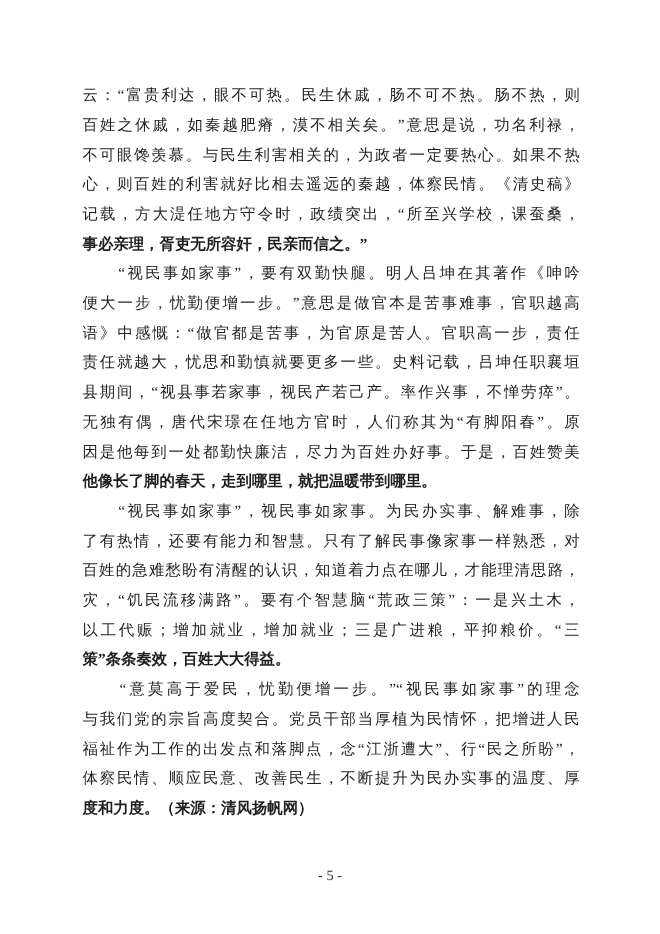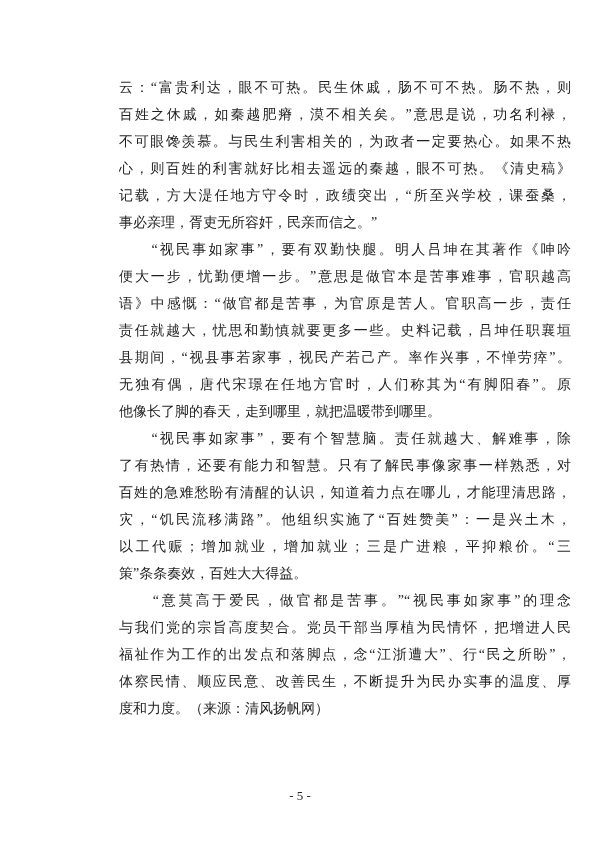--- a/index.html
+++ b/index.html
@@ -14,39 +14,39 @@
     background: #ffffff;
     overflow: hidden;
     font-family: "Liberation Serif", "DejaVu Serif", serif;
     color: #1f1f1f;
   }
   .doc-body {
     position: absolute;
     top: 74px;
     left: 75px;
     width: 452px;
-    margin-left: 44px;
   }
   .paragraph {
     margin: 0;
     padding: 0;
   }
   .line {
     height: 27px;
     line-height: 27px;
     font-size: 14px;
     text-align: justify;
     text-align-last: justify;
     text-justify: inter-character;
     white-space: pre;
     overflow: hidden;
   }
   .line.last {
     text-align: center;
     text-align-last: left;
+    font-weight: bold;
   }
   .footer {
     position: absolute;
     top: 787px;
     left: 0;
     width: 600px;
     text-align: center;
     font-size: 13px;
     line-height: 18px;
     color: #2a2a2a;
@@ -54,43 +54,44 @@
 </style>
 </head>
 <body>
 
 <div class="page">
   <div class="doc-body">
       <div class="paragraph">
         <div class="line">云：“富贵利达，眼不可热。民生休戚，肠不可不热。肠不热，则</div>
         <div class="line">百姓之休戚，如秦越肥瘠，漠不相关矣。”意思是说，功名利禄，</div>
         <div class="line">不可眼馋羡慕。与民生利害相关的，为政者一定要热心。如果不热</div>
-        <div class="line">心，则百姓的利害就好比相去遥远的秦越，眼不可热。《清史稿》</div>
+        <div class="line">心，则百姓的利害就好比相去遥远的秦越，体察民情。《清史稿》</div>
         <div class="line">记载，方大湜任地方守令时，政绩突出，“所至兴学校，课蚕桑，</div>
         <div class="line last">事必亲理，胥吏无所容奸，民亲而信之。”</div>
       </div>
       <div class="paragraph">
         <div class="line">　　“视民事如家事”，要有双勤快腿。明人吕坤在其著作《呻吟</div>
         <div class="line">便大一步，忧勤便增一步。”意思是做官本是苦事难事，官职越高</div>
         <div class="line">语》中感慨：“做官都是苦事，为官原是苦人。官职高一步，责任</div>
         <div class="line">责任就越大，忧思和勤慎就要更多一些。史料记载，吕坤任职襄垣</div>
         <div class="line">县期间，“视县事若家事，视民产若己产。率作兴事，不惮劳瘁”。</div>
         <div class="line">无独有偶，唐代宋璟在任地方官时，人们称其为“有脚阳春”。原</div>
+        <div class="line">因是他每到一处都勤快廉洁，尽力为百姓办好事。于是，百姓赞美</div>
         <div class="line last">他像长了脚的春天，走到哪里，就把温暖带到哪里。</div>
       </div>
       <div class="paragraph">
-        <div class="line">　　“视民事如家事”，要有个智慧脑。责任就越大、解难事，除</div>
+        <div class="line">　　“视民事如家事”，视民事如家事。为民办实事、解难事，除</div>
         <div class="line">了有热情，还要有能力和智慧。只有了解民事像家事一样熟悉，对</div>
         <div class="line">百姓的急难愁盼有清醒的认识，知道着力点在哪儿，才能理清思路，</div>
-        <div class="line">灾，“饥民流移满路”。他组织实施了“百姓赞美”：一是兴土木，</div>
+        <div class="line">灾，“饥民流移满路”。要有个智慧脑“荒政三策”：一是兴土木，</div>
         <div class="line">以工代赈；增加就业，增加就业；三是广进粮，平抑粮价。“三</div>
         <div class="line last">策”条条奏效，百姓大大得益。</div>
       </div>
       <div class="paragraph">
-        <div class="line">　　“意莫高于爱民，做官都是苦事。”“视民事如家事”的理念</div>
+        <div class="line">　　“意莫高于爱民，忧勤便增一步。”“视民事如家事”的理念</div>
         <div class="line">与我们党的宗旨高度契合。党员干部当厚植为民情怀，把增进人民</div>
         <div class="line">福祉作为工作的出发点和落脚点，念“江浙遭大”、行“民之所盼”，</div>
         <div class="line">体察民情、顺应民意、改善民生，不断提升为民办实事的温度、厚</div>
         <div class="line last">度和力度。（来源：清风扬帆网）</div>
       </div>
     </div>
   <div class="footer">- 5 -</div>
 </div>
 
 </body></html>

